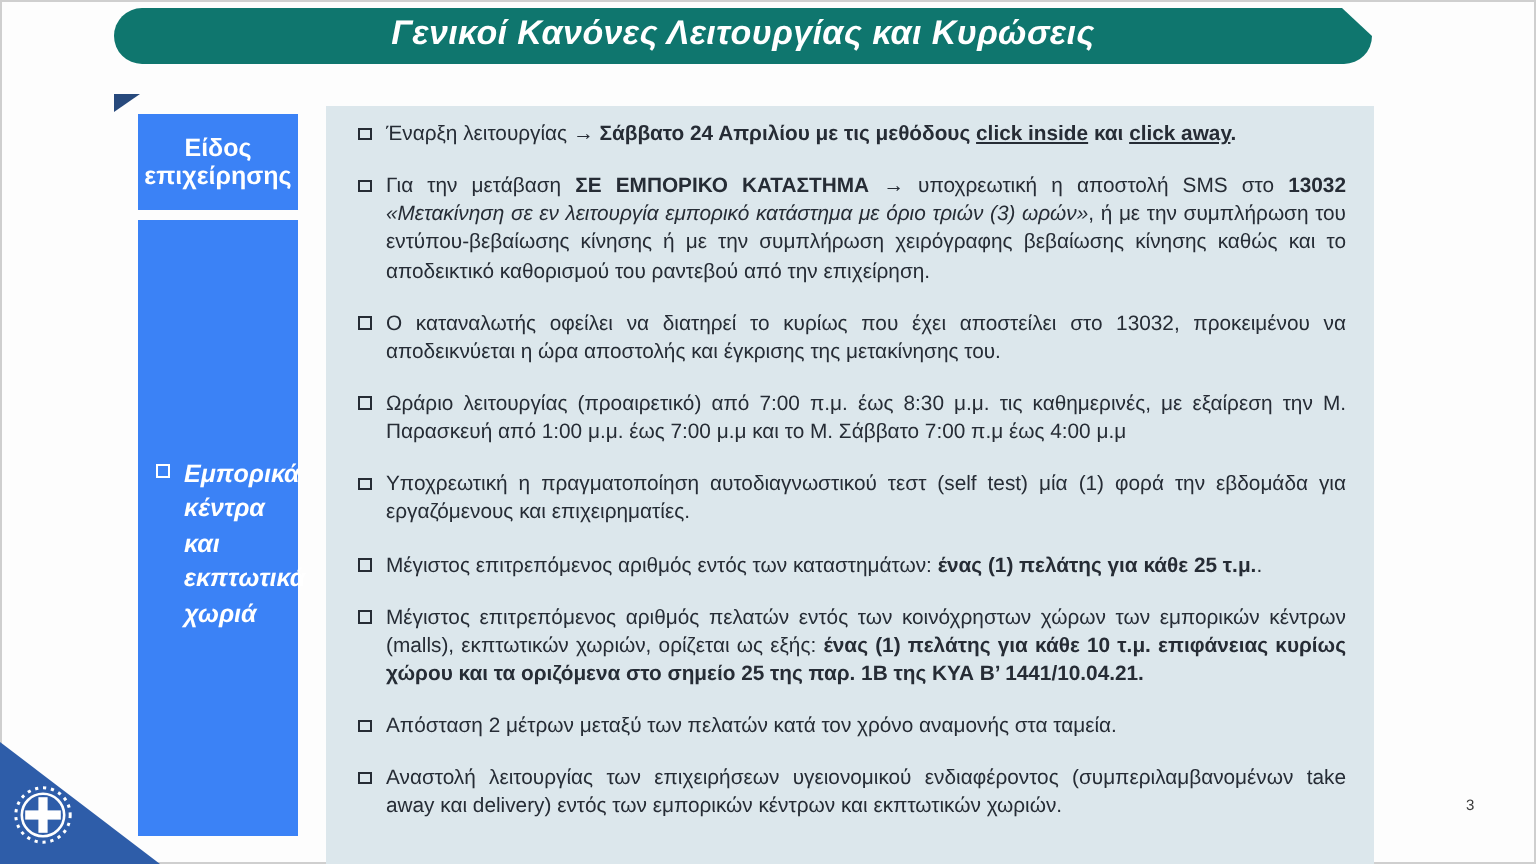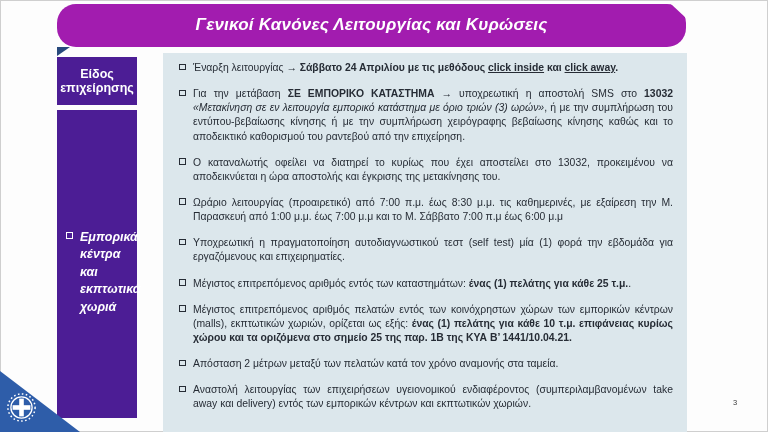--- a/index.html
+++ b/index.html
@@ -12,22 +12,22 @@
     height: 432px;
     background: #fdfdfd;
     overflow: hidden;
     box-shadow: 0 0 0 1px #cfcfcf inset;
   }
 
   
   .title-bar {
     position: absolute;
     left: 57px; top: 4px;
-    width: 629px; height: 43px;
-    background: #a21caf;
+    width: 629px; height: 28px;
+    background: #0f766e;
     clip-path: polygon(0 0, 614px 0, 629px 14px, 629px 43px, 0 43px);
     display: flex; align-items: center; justify-content: center; border-radius: 19px;
   }
   .title-bar .title {
     color: #ffffff;
     font-size: 17px;
     font-weight: 700;
     font-style: italic;
     letter-spacing: 0.2px;
     padding-bottom: 2px;
@@ -36,23 +36,23 @@
     position: absolute;
     left: 57px; top: 47px;
     width: 0; height: 0;
     border-top: 9px solid #27497c;
     border-right: 13px solid transparent;
   }
 
   
   .side-box {
     position: absolute;
-    left: 57px;
+    left: 69px;
     width: 80px;
-    background: #4c1d95;
+    background: #3b82f6;
     color: #ffffff;
   }
   .side-box-1 {
     top: 57px; height: 48px;
     display: flex; align-items: center; justify-content: center;
     text-align: center;
     font-size: 12.5px; font-weight: 700;
   }
   .side-box-2 {
     top: 110px; height: 308px;
@@ -131,21 +131,21 @@
       <span class="sq-w"></span>
       <span>Εμπορικά κέντρα και εκπτωτικά χωριά</span>
     </div>
   </div>
 
   <div class="content-panel">
     <div>
         <div class="bullet"><span class="sq"></span><span><span>Έναρξη λειτουργίας → </span><span style="font-weight: 700;">Σάββατο 24 Απριλίου με τις μεθόδους </span><span style="font-weight: 700; text-decoration: underline;">click inside</span><span style="font-weight: 700;"> και </span><span style="font-weight: 700; text-decoration: underline;">click away</span><span style="font-weight: 700;">.</span></span></div>
         <div class="bullet"><span class="sq"></span><span><span>Για την μετάβαση </span><span style="font-weight: 700;">ΣΕ ΕΜΠΟΡΙΚΟ ΚΑΤΑΣΤΗΜΑ → </span><span>υποχρεωτική η αποστολή SMS στο </span><span style="font-weight: 700;">13032</span><span> </span><span style="font-style: italic;">«Μετακίνηση σε εν λειτουργία εμπορικό κατάστημα με όριο τριών (3) ωρών»</span><span>, ή με την συμπλήρωση του εντύπου-βεβαίωσης κίνησης ή με την συμπλήρωση χειρόγραφης βεβαίωσης κίνησης καθώς και το αποδεικτικό καθορισμού του ραντεβού από την επιχείρηση.</span></span></div>
         <div class="bullet"><span class="sq"></span><span><span>Ο καταναλωτής οφείλει να διατηρεί το κυρίως που έχει αποστείλει στο 13032, προκειμένου να αποδεικνύεται η ώρα αποστολής και έγκρισης της μετακίνησης του.</span></span></div>
-        <div class="bullet"><span class="sq"></span><span><span>Ωράριο λειτουργίας (προαιρετικό) από 7:00 π.μ. έως 8:30 μ.μ. τις καθημερινές, με εξαίρεση την Μ. Παρασκευή από 1:00 μ.μ. έως 7:00 μ.μ  και το Μ. Σάββατο 7:00 π.μ έως 6:00 μ.μ</span></span></div>
+        <div class="bullet"><span class="sq"></span><span><span>Ωράριο λειτουργίας (προαιρετικό) από 7:00 π.μ. έως 8:30 μ.μ. τις καθημερινές, με εξαίρεση την Μ. Παρασκευή από 1:00 μ.μ. έως 7:00 μ.μ  και το Μ. Σάββατο 7:00 π.μ έως 4:00 μ.μ</span></span></div>
         <div class="bullet"><span class="sq"></span><span><span>Υποχρεωτική η πραγματοποίηση αυτοδιαγνωστικού τεστ (self test) μία (1) φορά την εβδομάδα για εργαζόμενους και επιχειρηματίες.</span></span></div>
         <div class="bullet"><span class="sq"></span><span><span>Μέγιστος επιτρεπόμενος αριθμός εντός των καταστημάτων: </span><span style="font-weight: 700;">ένας (1) πελάτης για κάθε 25 τ.μ.</span><span>.</span></span></div>
         <div class="bullet"><span class="sq"></span><span><span>Μέγιστος επιτρεπόμενος αριθμός πελατών εντός των κοινόχρηστων χώρων των εμπορικών κέντρων (malls), εκπτωτικών χωριών, ορίζεται ως εξής: </span><span style="font-weight: 700;">ένας (1) πελάτης για κάθε 10 τ.μ. επιφάνειας κυρίως χώρου και τα οριζόμενα στο σημείο 25 της παρ. 1Β της ΚΥΑ Β’ 1441/10.04.21.</span></span></div>
         <div class="bullet"><span class="sq"></span><span><span>Απόσταση 2 μέτρων μεταξύ των πελατών κατά τον χρόνο αναμονής στα ταμεία.</span></span></div>
         <div class="bullet"><span class="sq"></span><span><span>Αναστολή λειτουργίας των επιχειρήσεων υγειονομικού ενδιαφέροντος (συμπεριλαμβανομένων take away και delivery) εντός των εμπορικών κέντρων και εκπτωτικών χωριών.</span></span></div>
       </div>
   </div>
 
   <div class="logo-triangle"></div>
   <svg class="emblem" width="31" height="31" viewBox="0 0 31 31">

